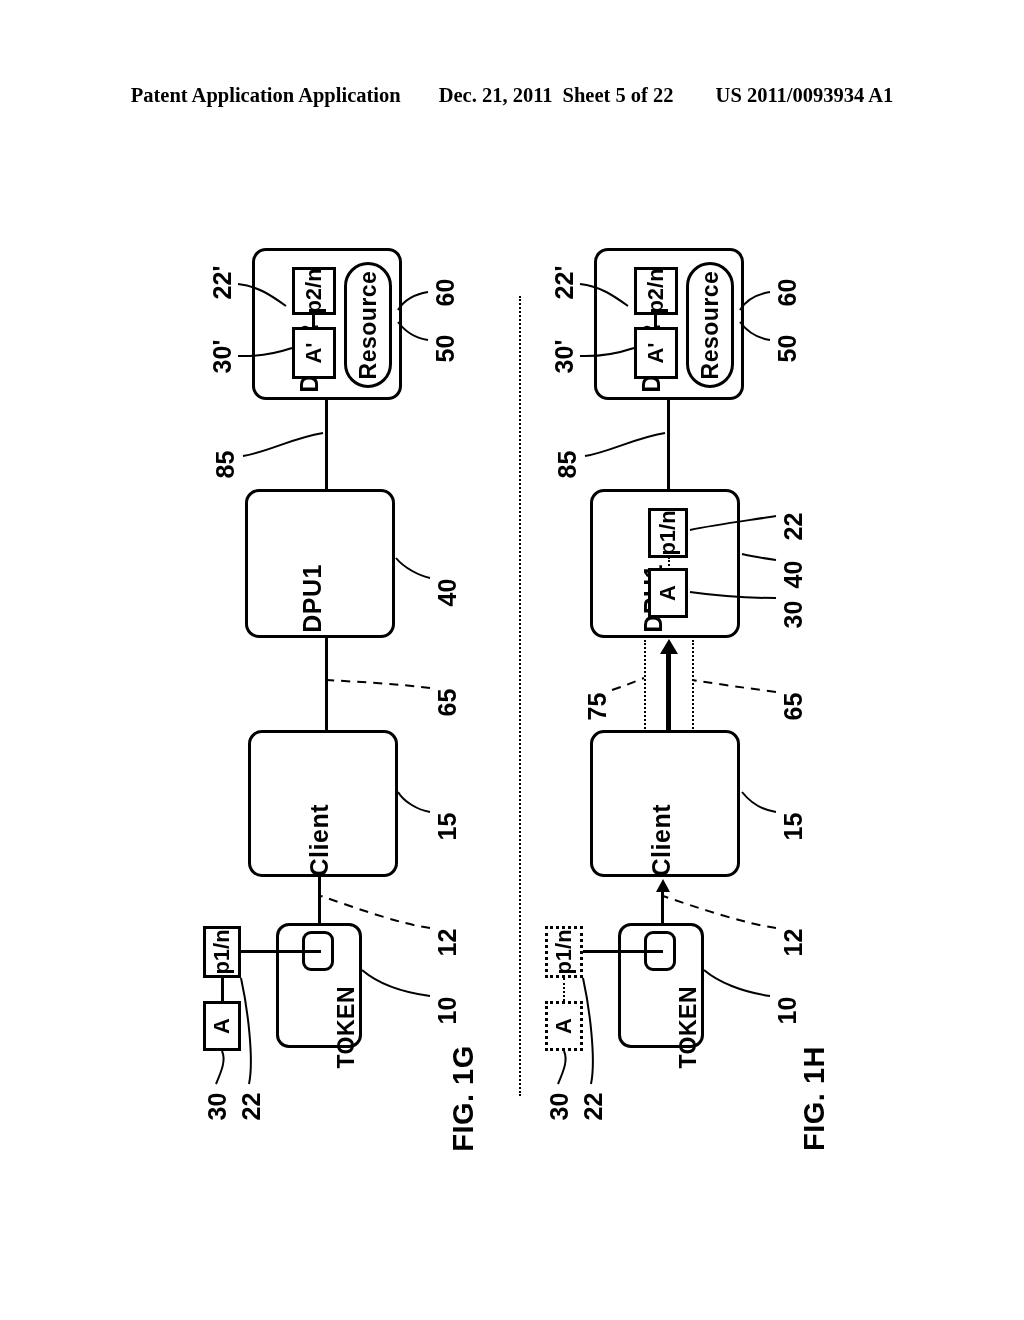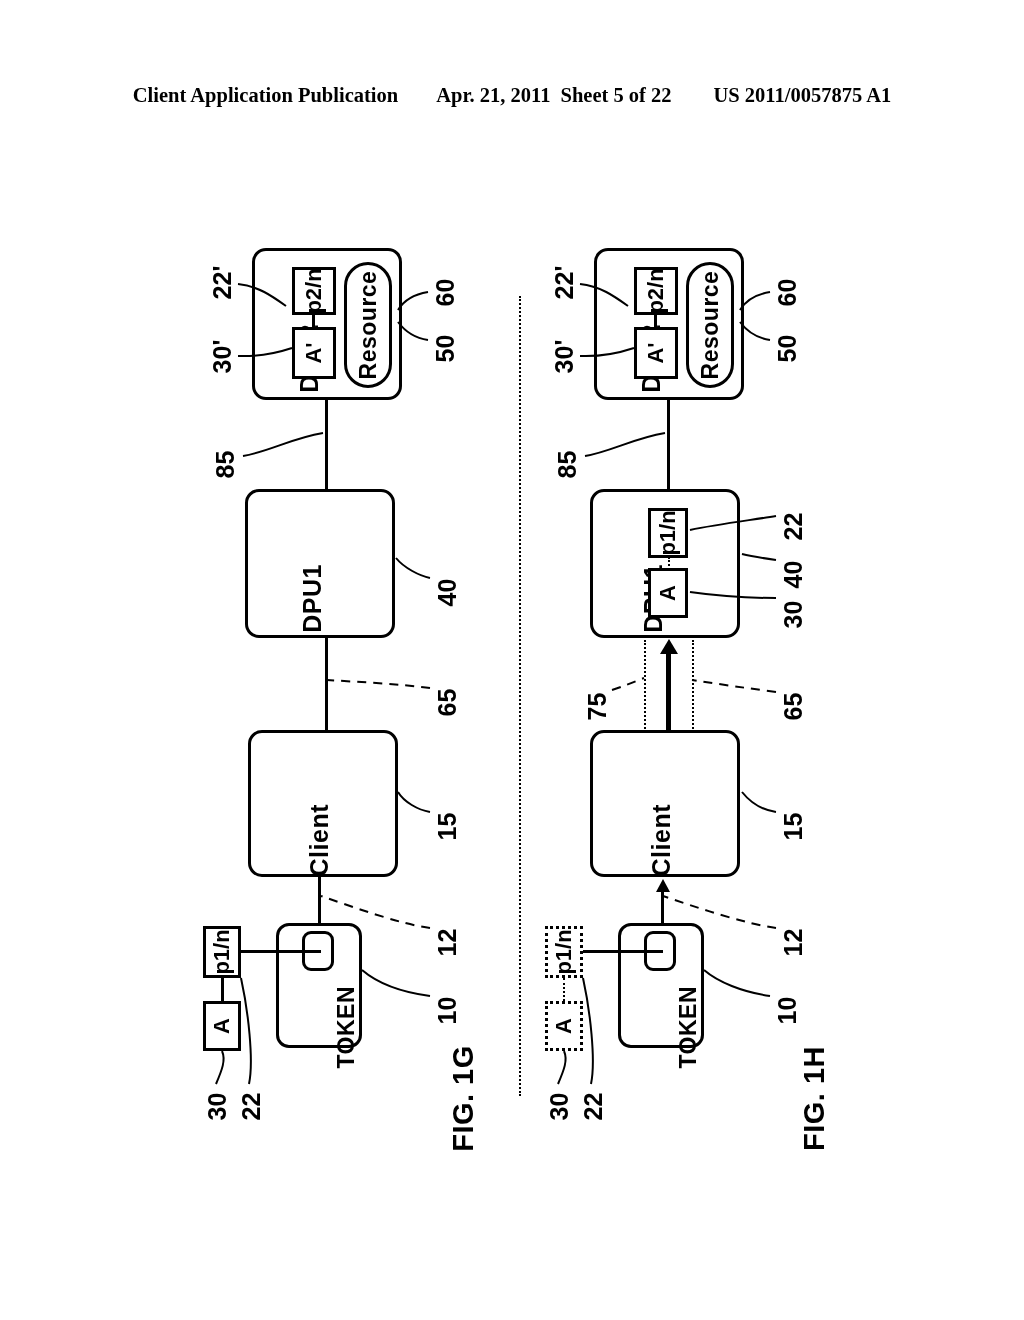--- a/index.html
+++ b/index.html
@@ -188,21 +188,21 @@
     letter-spacing: 0.5px;
     white-space: nowrap;
     transform-origin: center center;
     transform: rotate(-90deg);
   }
 </style>
 </head>
 <body>
 
 <div id="patent-header">
-  <span class="seg">Client Application Publication</span><span class="gap-a"></span><span class="seg">Apr. 21, 2011</span><span class="gap-b"></span><span class="seg">Sheet 5 of 22</span><span class="gap-c"></span><span class="seg">US 2011/0057875 A1</span>
+  <span class="seg">Patent Application Application</span><span class="gap-a"></span><span class="seg">Dec. 21, 2011</span><span class="gap-b"></span><span class="seg">Sheet 5 of 22</span><span class="gap-c"></span><span class="seg">US 2011/0093934 A1</span>
 </div>
 
 <div id="figures">
 
   <div id="figure-divider"></div>
 
   <div class="fig" id="fig-1g">
 
     <div class="node rounded" style="left:252px; top:248px; width:150px; height:152px;">
       <div class="caption edge" style="right:auto; left:20px; top:50%; transform:translate(-50%,-50%) rotate(-90deg);">DPU2</div>

